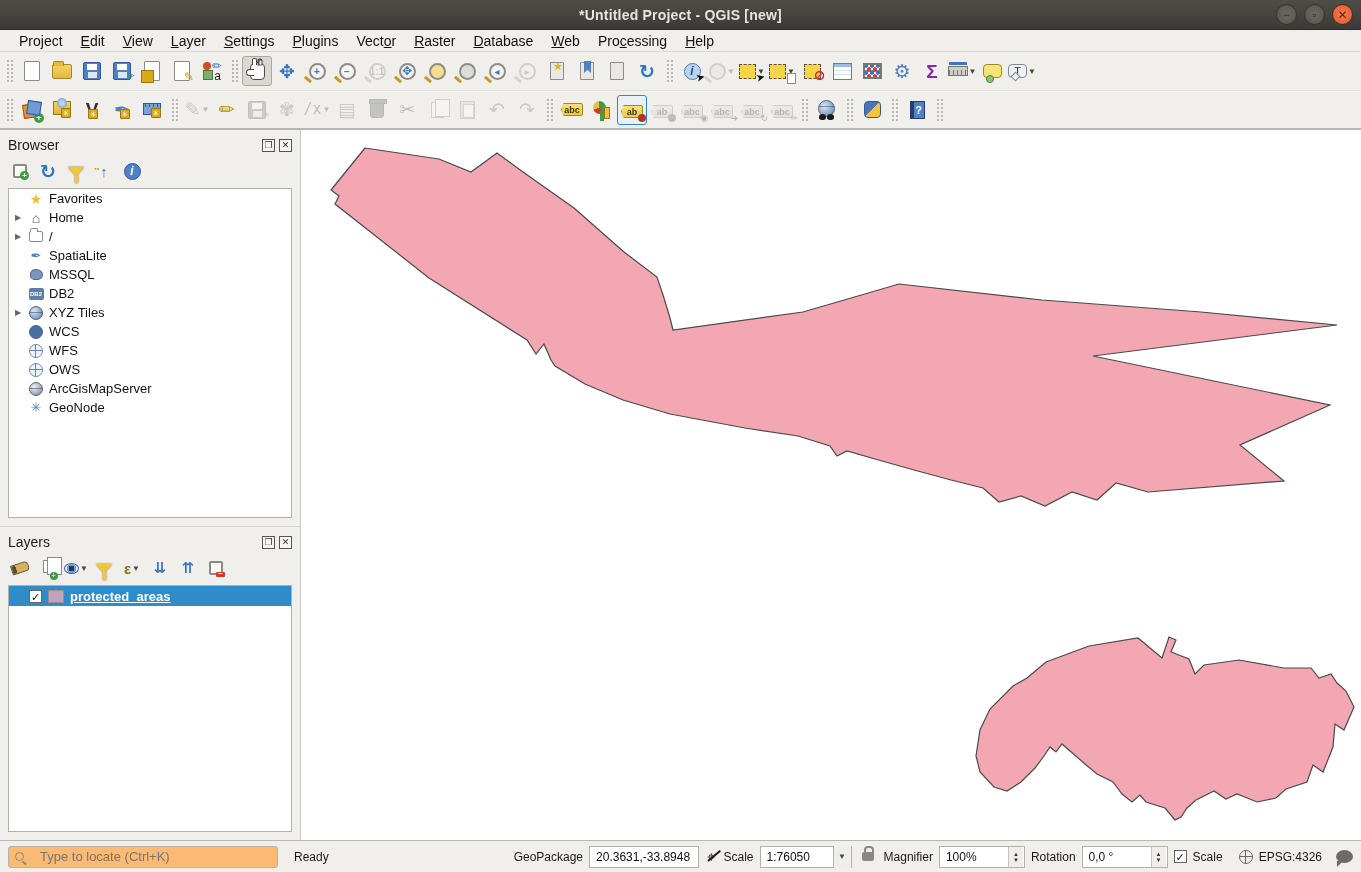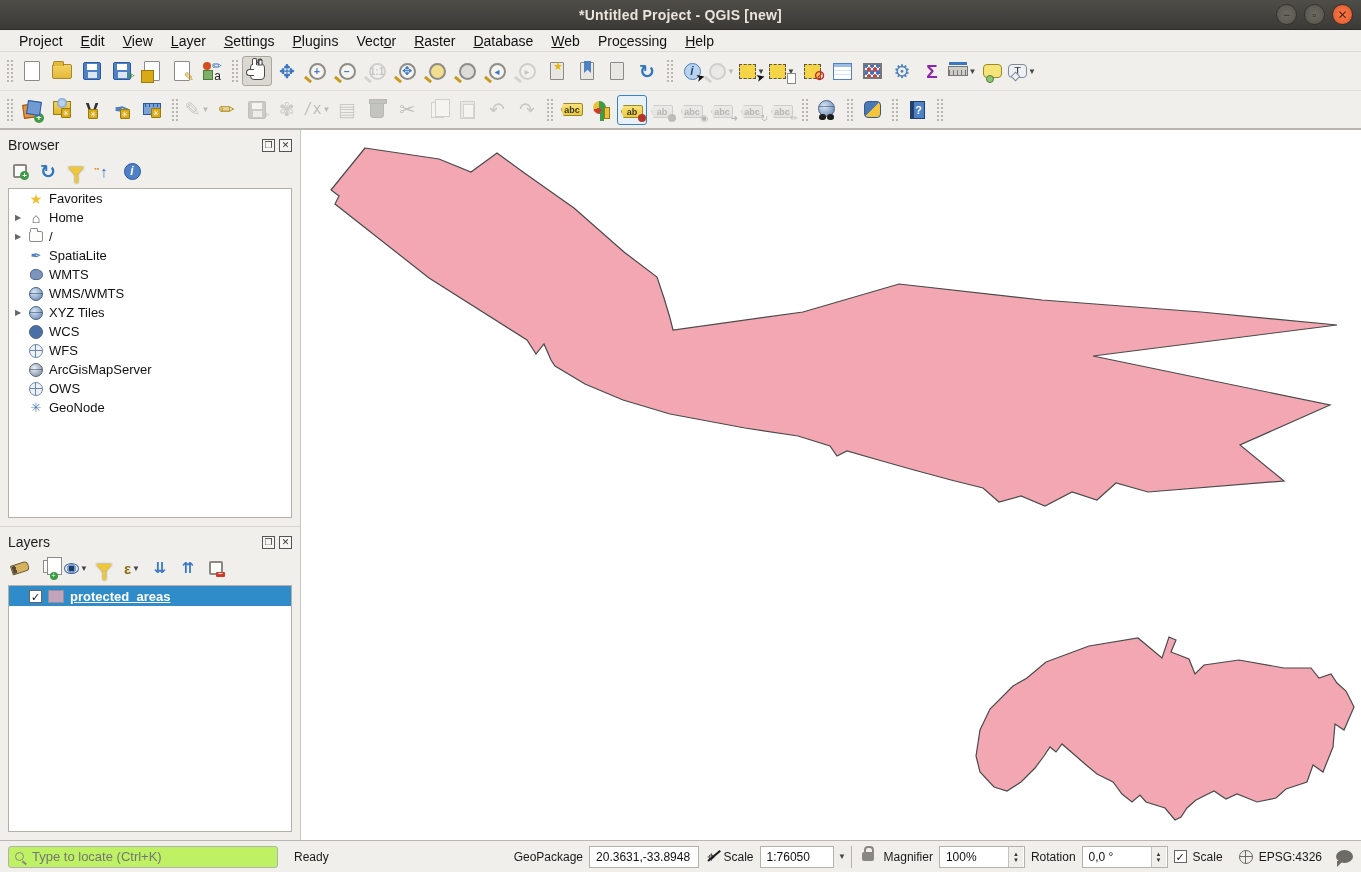--- a/index.html
+++ b/index.html
@@ -125,21 +125,21 @@
   .lyr-row{display:flex;align-items:center;height:20px;background:#308cc8;color:#fff;padding-left:20px;gap:6px;}
   .cb{width:13px;height:13px;background:#fff;border:1px solid #666;font-size:11px;line-height:12px;text-align:center;color:#111;flex:none;}
   .swatch{width:16px;height:13px;border:1px solid #9a8f97;flex:none;}
   .lyr-label{font-size:13px;font-weight:bold;text-decoration:underline;}
 
   .canvas{flex:1;background:#fff;position:relative;overflow:hidden;}
   .canvas svg{position:absolute;left:0;top:0;}
 
   
   .statusbar{height:32px;background:#f0efeb;border-top:1px solid #bab7b1;display:flex;align-items:center;padding:0 8px;font-size:12px;color:#222;gap:6px;}
-  .locator{width:270px;height:22px;border:1px solid #b5b2ac;border-radius:3px;background:#bef264;display:flex;align-items:center;padding:0 6px;gap:6px;color:#8a8781;}
+  .locator{width:270px;height:22px;border:1px solid #b5b2ac;border-radius:3px;background:#fdba74;display:flex;align-items:center;padding:0 6px;gap:14px;color:#8a8781;}
   .locmag{width:9px;height:9px;border:1.5px solid #8a8781;border-radius:50%;position:relative;flex:none;}
   .locmag::after{content:"";position:absolute;right:-4px;bottom:-3px;width:5px;height:1.5px;background:#8a8781;transform:rotate(40deg);}
   .locator input{border:none;background:transparent;outline:none;font-size:13px;color:#555;width:220px;}
   .ready{margin-left:10px;color:#1a1a1a;flex:1;}
   .sb-label{color:#1a1a1a;}
   .sb-box{height:22px;border:1px solid #b5b2ac;background:#fff;display:flex;align-items:center;padding:0 6px;font-size:12px;color:#111;}
   .coordbox{width:110px;}
   .combo{width:92px;position:relative;padding-right:20px;}
   .combo .drop{position:absolute;right:0;top:-1px;width:18px;height:22px;border-left:1px solid #b5b2ac;background:#efeeea;display:flex;align-items:center;justify-content:center;font-size:8px;color:#444;}
   .spinbox{width:86px;position:relative;padding-right:18px;}
@@ -473,63 +473,63 @@
               <span class="ticon">
                 <span style="color:#4f81bd;font-size:13px">✒</span>
               </span>
               <span>SpatiaLite</span>
             </div>
             <div class="trow">
               <span class="arr"></span>
               <span class="ticon">
                 <span class="blob"></span>
               </span>
-              <span>WMTS</span>
-            </div>
-            <div class="trow">
-              <span class="arr"></span>
+              <span>MSSQL</span>
+            </div>
+            <div class="trow">
+              <span class="arr"></span>
+              <span class="ticon">
+                <span class="tile-db2">DB2</span>
+              </span>
+              <span>DB2</span>
+            </div>
+            <div class="trow">
+              <span class="arr">▶</span>
               <span class="ticon">
                 <span class="ig"></span>
               </span>
-              <span>WMS/WMTS</span>
-            </div>
-            <div class="trow">
-              <span class="arr">▶</span>
-              <span class="ticon">
-                <span class="ig"></span>
-              </span>
               <span>XYZ Tiles</span>
             </div>
             <div class="trow">
               <span class="arr"></span>
               <span class="ticon">
                 <span class="ig dark"></span>
               </span>
               <span>WCS</span>
             </div>
             <div class="trow">
               <span class="arr"></span>
               <span class="ticon">
                 <span class="ig outline"></span>
               </span>
               <span>WFS</span>
             </div>
             <div class="trow">
               <span class="arr"></span>
               <span class="ticon">
+                <span class="ig outline"></span>
+              </span>
+              <span>OWS</span>
+            </div>
+            <div class="trow">
+              <span class="arr"></span>
+              <span class="ticon">
                 <span class="ig gray"></span>
               </span>
               <span>ArcGisMapServer</span>
-            </div>
-            <div class="trow">
-              <span class="arr"></span>
-              <span class="ticon">
-                <span class="ig outline"></span>
-              </span>
-              <span>OWS</span>
             </div>
             <div class="trow">
               <span class="arr"></span>
               <span class="ticon">
                 <span style="color:#4f81bd;font-size:13px">✳</span>
               </span>
               <span>GeoNode</span>
             </div>
           </div>
       </div>

